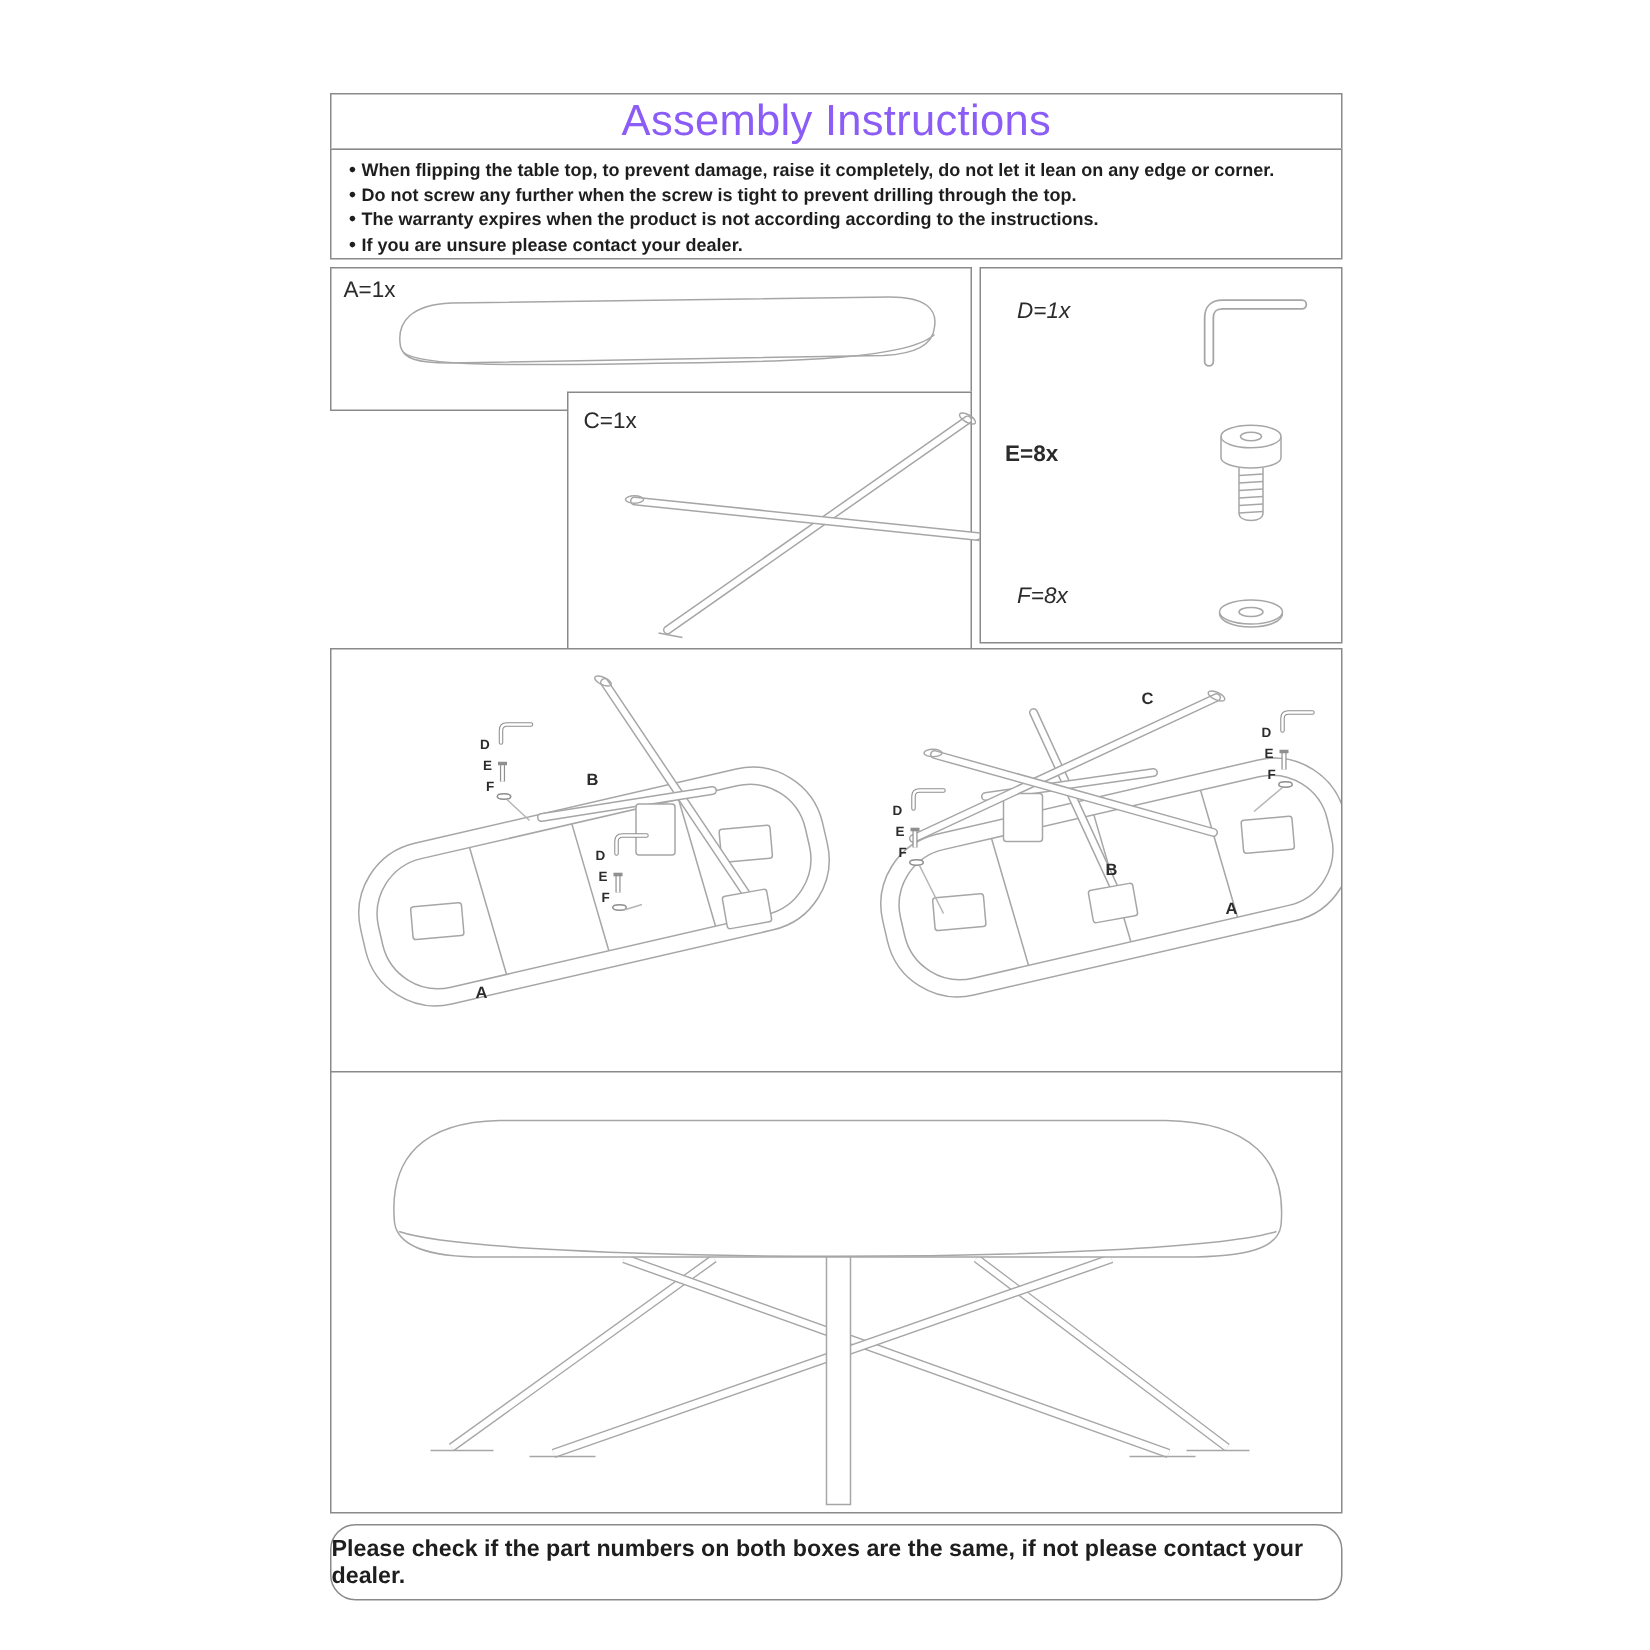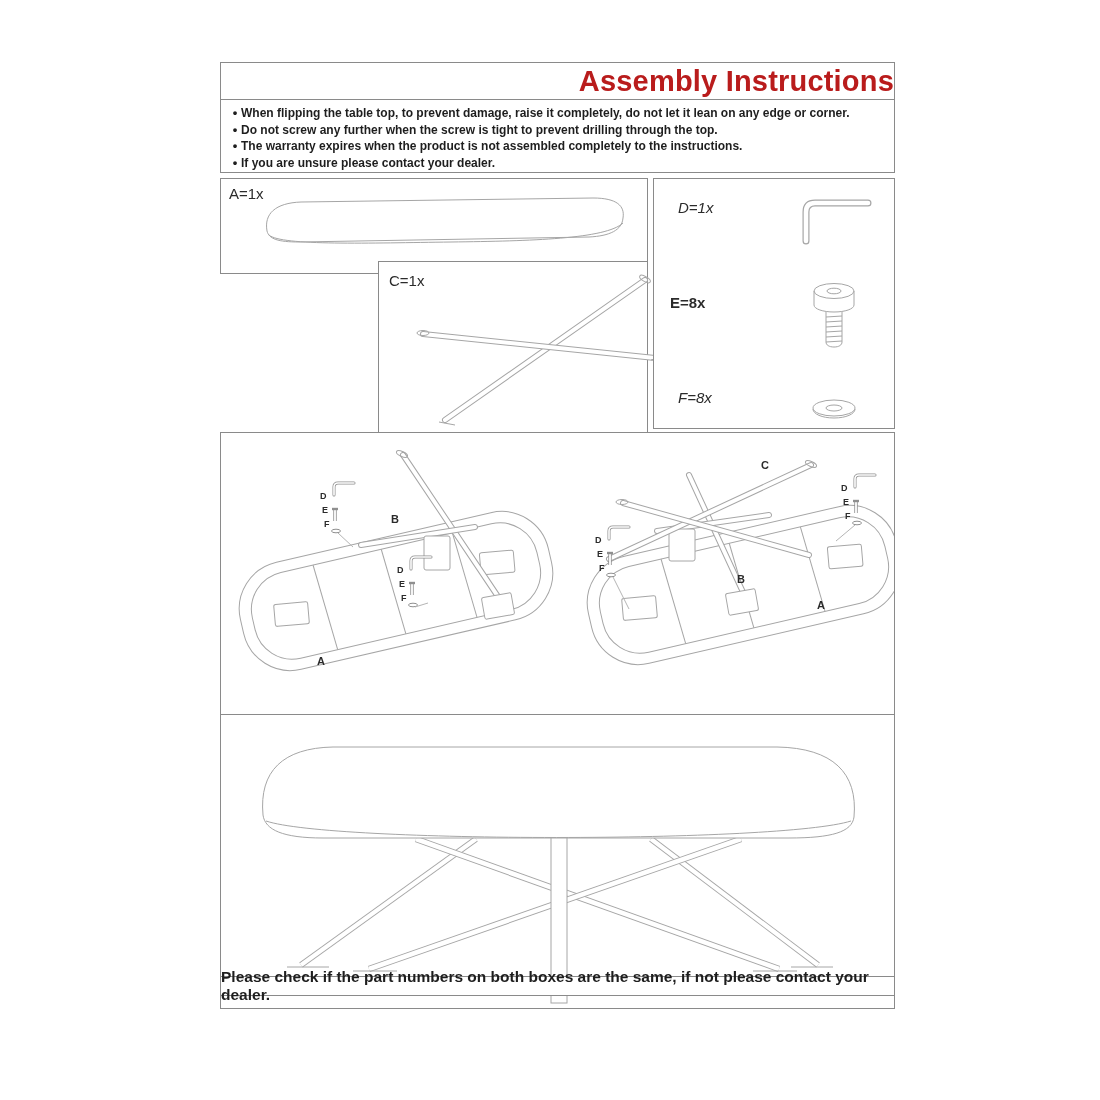--- a/index.html
+++ b/index.html
@@ -10,40 +10,40 @@
   svg { display:block; }
 
   
   .hdr { left:220px; top:62px; width:675px; height:38px; }
   .logo-wrap { position:absolute; left:10px; top:4px; width:130px; height:32px;margin-top:36px; }
   .logo-text { font-size:23px; font-weight:bold; letter-spacing:-0.6px; color:#222; line-height:32px; }
   .logo-dots { position:absolute; left:72px; top:-2px; display:flex; gap:2px; }
   .logo-dots i { display:block; width:6px; height:6px; border:1.6px solid #222; border-radius:50%; }
   .logo-dots i.fill { background:#222; }
   .logo-reg { position:absolute; left:112px; top:2px; font-size:7px; color:#222; }
-  .title { position:absolute; left:0; top:0; width:100%; height:100%; text-align:right;
-    font-size:29px; font-weight:700; line-height:37px; color:#b91c1c; letter-spacing:0.2px; }
+  .title { position:absolute; left:0; top:0; width:100%; height:100%; text-align:center;
+    font-size:29px; font-weight:400; line-height:37px; color:#8b5cf6; letter-spacing:0.2px; }
 
   
   .warn { left:220px; top:99px; width:675px; height:74px; padding:5px 8px 0 8px; }
   .warn-row { display:flex; align-items:flex-start; line-height:16.5px; }
   .warn-bullet { width:12px; font-size:13px; font-weight:600; color:#1e1e1e; text-align:center; }
   .warn-text { flex:1; font-size:12px; font-weight:600; color:#1e1e1e; }
 
   
   .part-label { position:absolute; font-size:15px; color:#2b2b2b; }
   .pa { left:220px; top:178px; width:428px; height:96px; }
   .pb { left:220px; top:261px; width:159px; height:172px; }
   .pc { left:378px; top:261px; width:270px; height:172px;padding-left:24px; }
   .pdef { left:653px; top:178px; width:242px; height:251px; }
 
   
   .assembly { left:220px; top:432px; width:675px; height:283px; }
   .product  { left:220px; top:714px; width:675px; height:295px; }
-  .footer   { left:220px; top:976px; width:675px; height:20px; }
+  .footer   { left:220px; top:1016px; width:675px; height:51px;border-radius:17px; }
   .footer-text { width:100%; height:100%; display:flex; align-items:center; justify-content:center;
     font-size:15.5px; font-weight:600; color:#1e1e1e; }
 
   .lineart { stroke:#a6a6a6; fill:none; stroke-width:1; }
   .dlabel { font-size:11px; fill:#2b2b2b; font-weight:600; }
   .clabel { font-size:9px; fill:#2b2b2b; font-weight:600; }
 </style>
 </head>
 <body>
 
@@ -66,21 +66,21 @@
     <div class="warn-row">
       <span class="warn-bullet">•</span>
       <span class="warn-text">When flipping the table top, to prevent damage, raise it completely, do not let it lean on any edge or corner.</span>
     </div>
     <div class="warn-row">
       <span class="warn-bullet">•</span>
       <span class="warn-text">Do not screw any further when the screw is tight to prevent drilling through the top.</span>
     </div>
     <div class="warn-row">
       <span class="warn-bullet">•</span>
-      <span class="warn-text">The warranty expires when the product is not assembled completely to the instructions.</span>
+      <span class="warn-text">The warranty expires when the product is not according according to the instructions.</span>
     </div>
     <div class="warn-row">
       <span class="warn-bullet">•</span>
       <span class="warn-text">If you are unsure please contact your dealer.</span>
     </div>
   </div>
 
   <div class="box pa">
     <span class="part-label" style="left:8px; top:6px;">A=1x</span>
     <svg width="426" height="82" viewBox="0 0 426 82">

